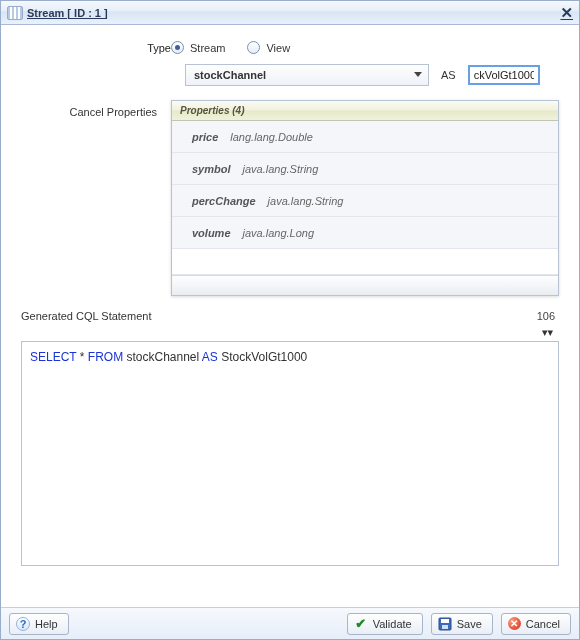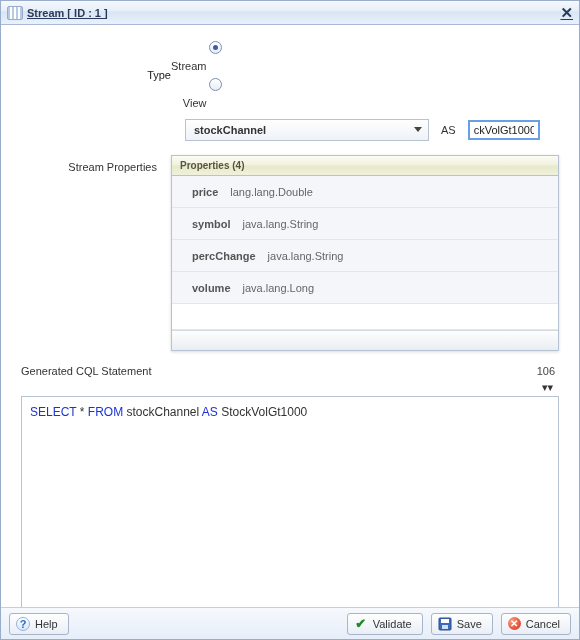--- a/index.html
+++ b/index.html
@@ -44,21 +44,21 @@
     display: flex;
     align-items: center;
     margin-bottom: 10px;
   }
   .form-label {
     width: 150px;
     text-align: right;
     padding-right: 0;
     color: #222;
   }
-  .radio-group { display: flex; align-items: flex-end; gap: 6px; flex-direction: column; }
+  .radio-group { display: flex; align-items: center; gap: 6px; }
   .radio-outer {
     width: 13px; height: 13px; border: 1px solid #7a8fb2;
     border-radius: 50%; display: inline-flex; align-items:center; justify-content:center;
     background: linear-gradient(#fff,#e7eef8);
   }
   .radio-dot {
     width: 5px; height: 5px; border-radius: 50%; background:#3c5ea0;
   }
   .radio-label { padding-right: 16px; }
 
@@ -95,20 +95,21 @@
     text-align: right;
   }
 
   .props-row { display:flex; align-items:flex-start; }
   .props-label { width:150px; text-align:right; padding-right:14px; padding-top:6px; }
   .props-grid {
     flex:1;
     border:1px solid #b7c2d3;
     background:#fff;
     box-shadow: 0 1px 3px rgba(0,0,0,0.15);
+    font-style: italic;
   }
   .grid-header {
     height: 20px;
     background: linear-gradient(#fbfcf3,#f0f1de 48%,#e7e9c8 52%,#f0f1de);
     border-bottom:1px solid #c0c5b0;
     display:flex; align-items:center;
     padding-left:8px;
     font-weight:bold;
     color:#55563d;
     font-size:10px;
@@ -201,21 +202,21 @@
   <div class="dropdown-row">
     <div class="dropdown">
       <span>stockChannel</span>
       <span class="arrow"></span>
     </div>
     <span class="as-label">AS</span>
     <input class="alias-input" value="ckVolGt1000" style="">
   </div>
 
   <div class="props-row">
-    <div class="props-label">Stream Properties</div>
+    <div class="props-label">Cancel Properties</div>
     <div class="props-grid">
       <div class="grid-header">Properties (4)</div>
       <div id="grid-rows">
           <div class="grid-row">
             <span class="pname">price</span>
             <span>lang.lang.Double</span>
           </div>
           <div class="grid-row">
             <span class="pname">symbol</span>
             <span>java.lang.String</span>

